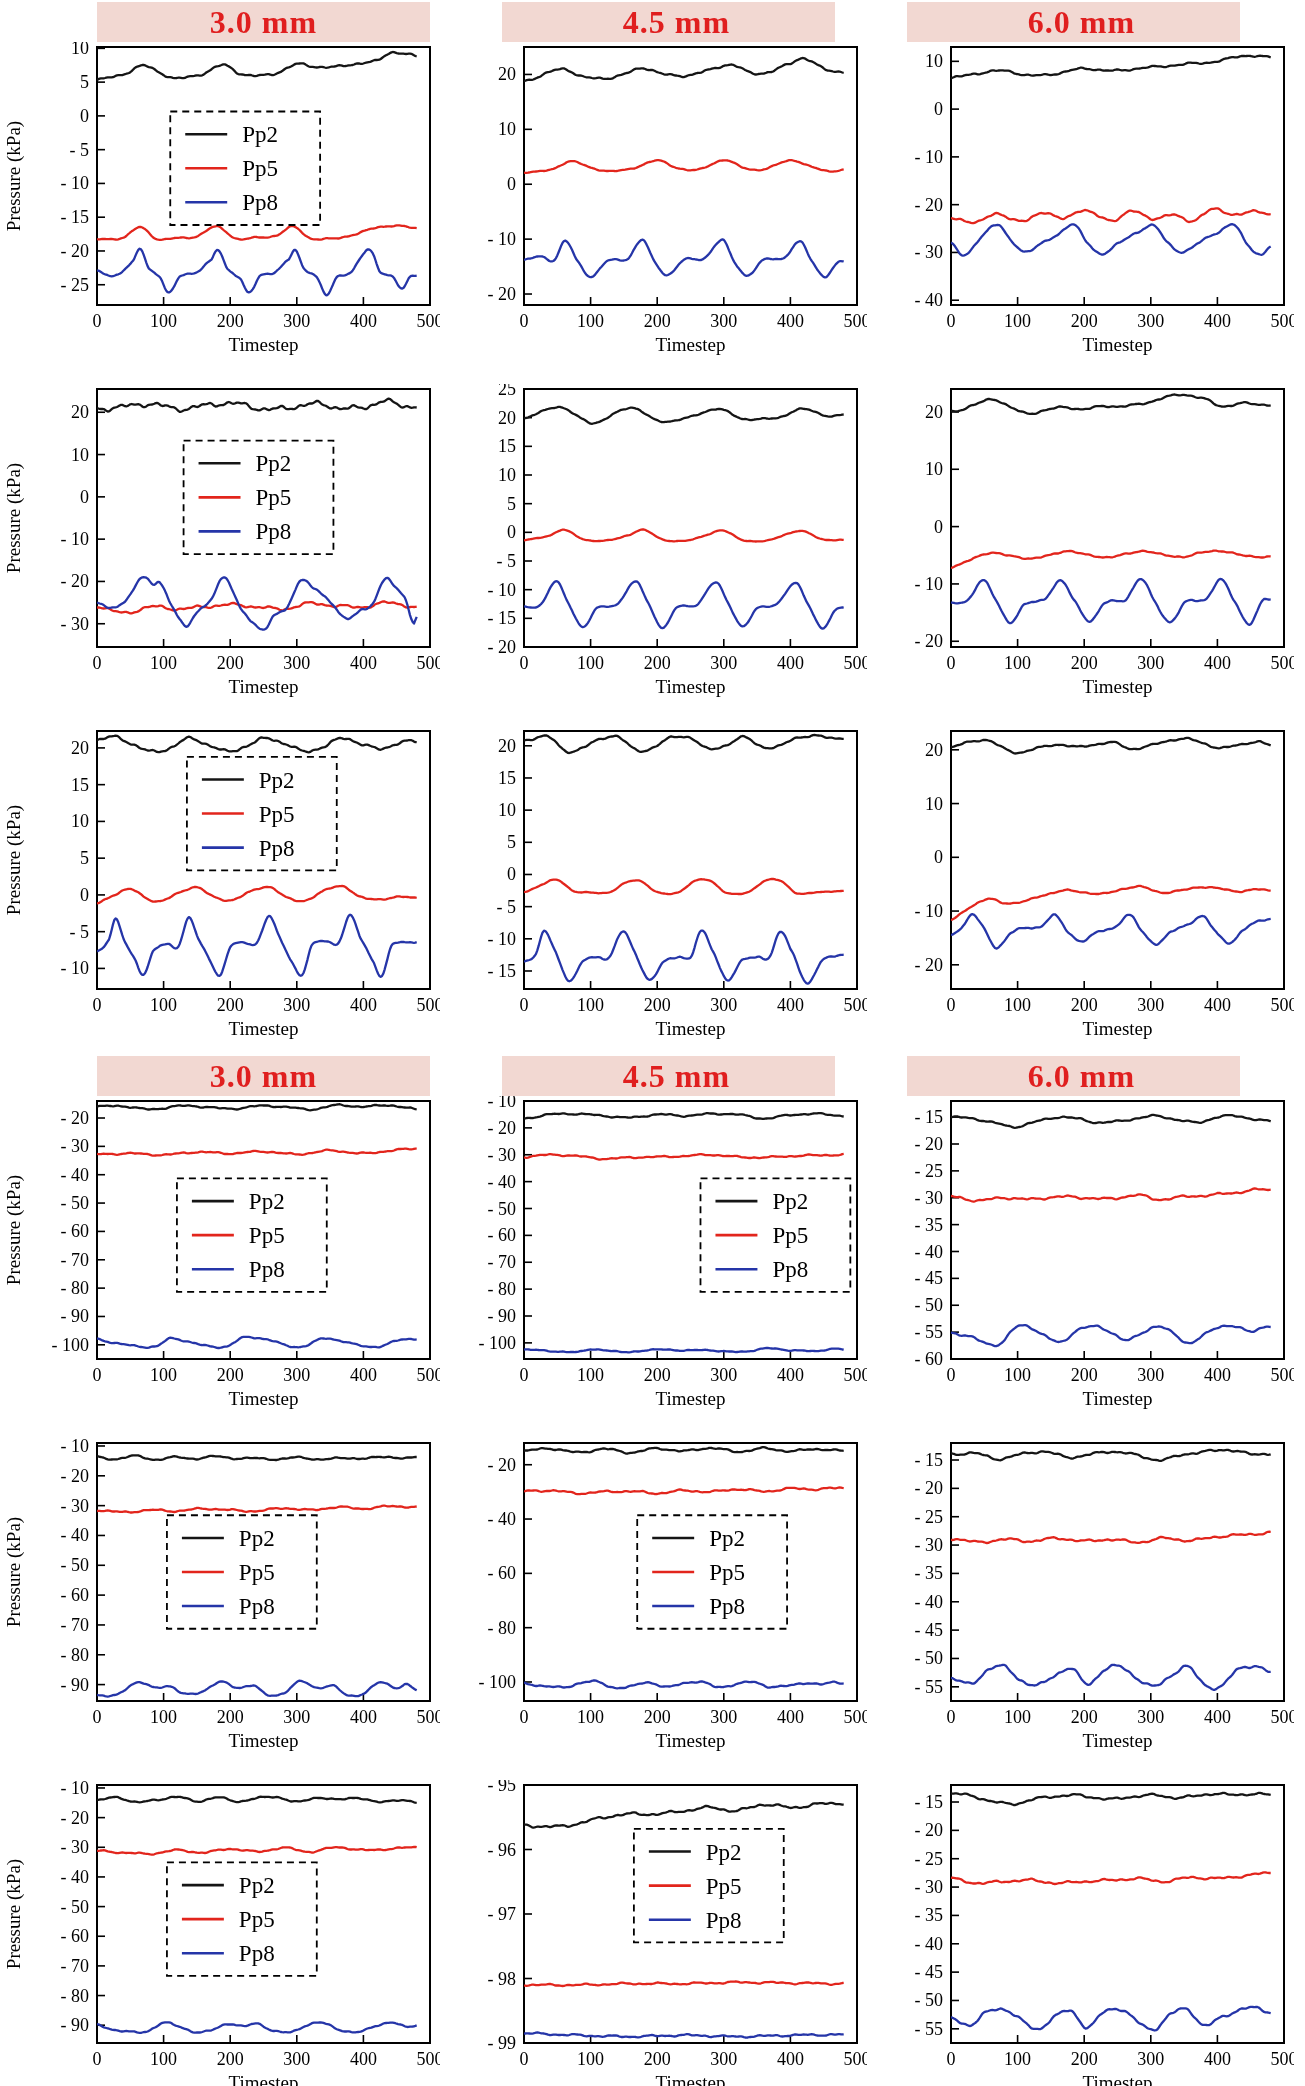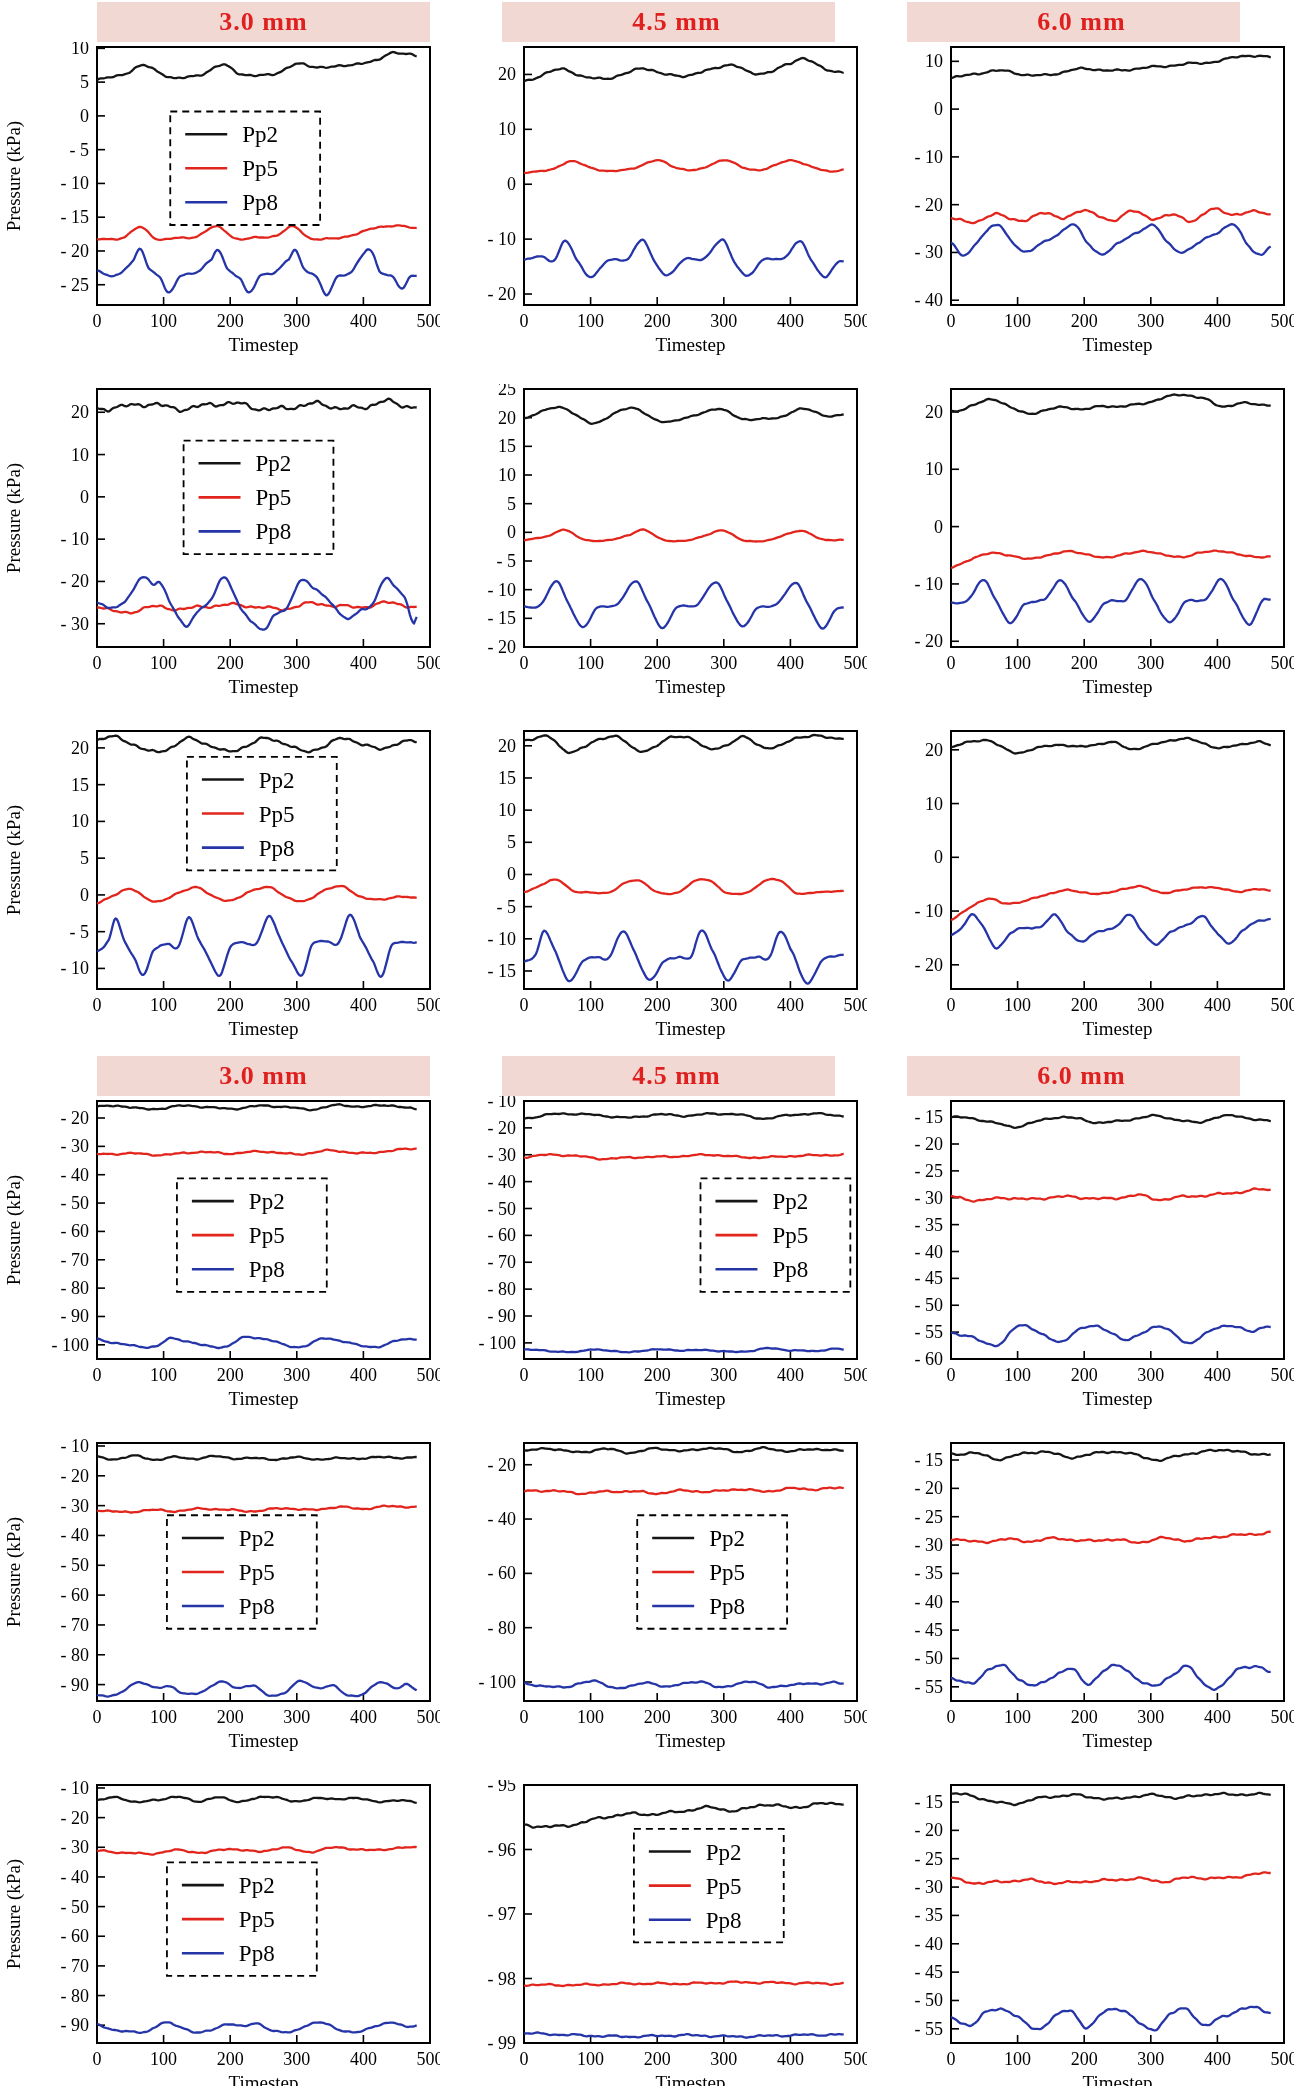--- a/index.html
+++ b/index.html
@@ -1,21 +1,21 @@
 <!DOCTYPE html>
 <html><head>
 <meta charset="utf-8">
 <style>
   html,body{margin:0;padding:0;background:#ffffff;}
   .fig{width:1305px;font-family:"Liberation Serif",serif;color:#111;}
   .panel{position:relative;}
   .hdr-row{display:grid;grid-template-columns:440px 405px 405px 55px;height:42px;align-items:end;}
   .hcell{position:relative;height:40px;}
   .band{position:absolute;top:0;bottom:0;background:#f2d8d2;display:flex;align-items:center;justify-content:center;}
-  .band span{color:#e01f1f;font-weight:bold;font-size:26px;letter-spacing:1px;}
+  .band span{color:#e01f1f;font-weight:bold;font-size:32px;letter-spacing:1px;}
   .c0 .band{left:97px;right:10px;}
   .c1 .band,.c2 .band{left:62px;right:10px;padding-left:16px;}
   .chart-grid{display:grid;grid-template-columns:440px 405px 405px 55px;gap:22px;}
   .cell{position:relative;width:100%;height:320px;}
   .sigma-cell{position:relative;height:320px;}
   .sigma-band{position:absolute;left:2px;right:2px;top:5px;bottom:57px;background:#fbe8d7;}
   .sigma-text{position:absolute;left:50%;top:50%;transform:translate(-50%,-50%) rotate(90deg);
       color:#7a67b0;font-weight:bold;font-size:21px;white-space:nowrap;font-style:italic;}
   .caption{height:36px;display:flex;align-items:center;justify-content:center;
       font-size:22px;color:#111;}

